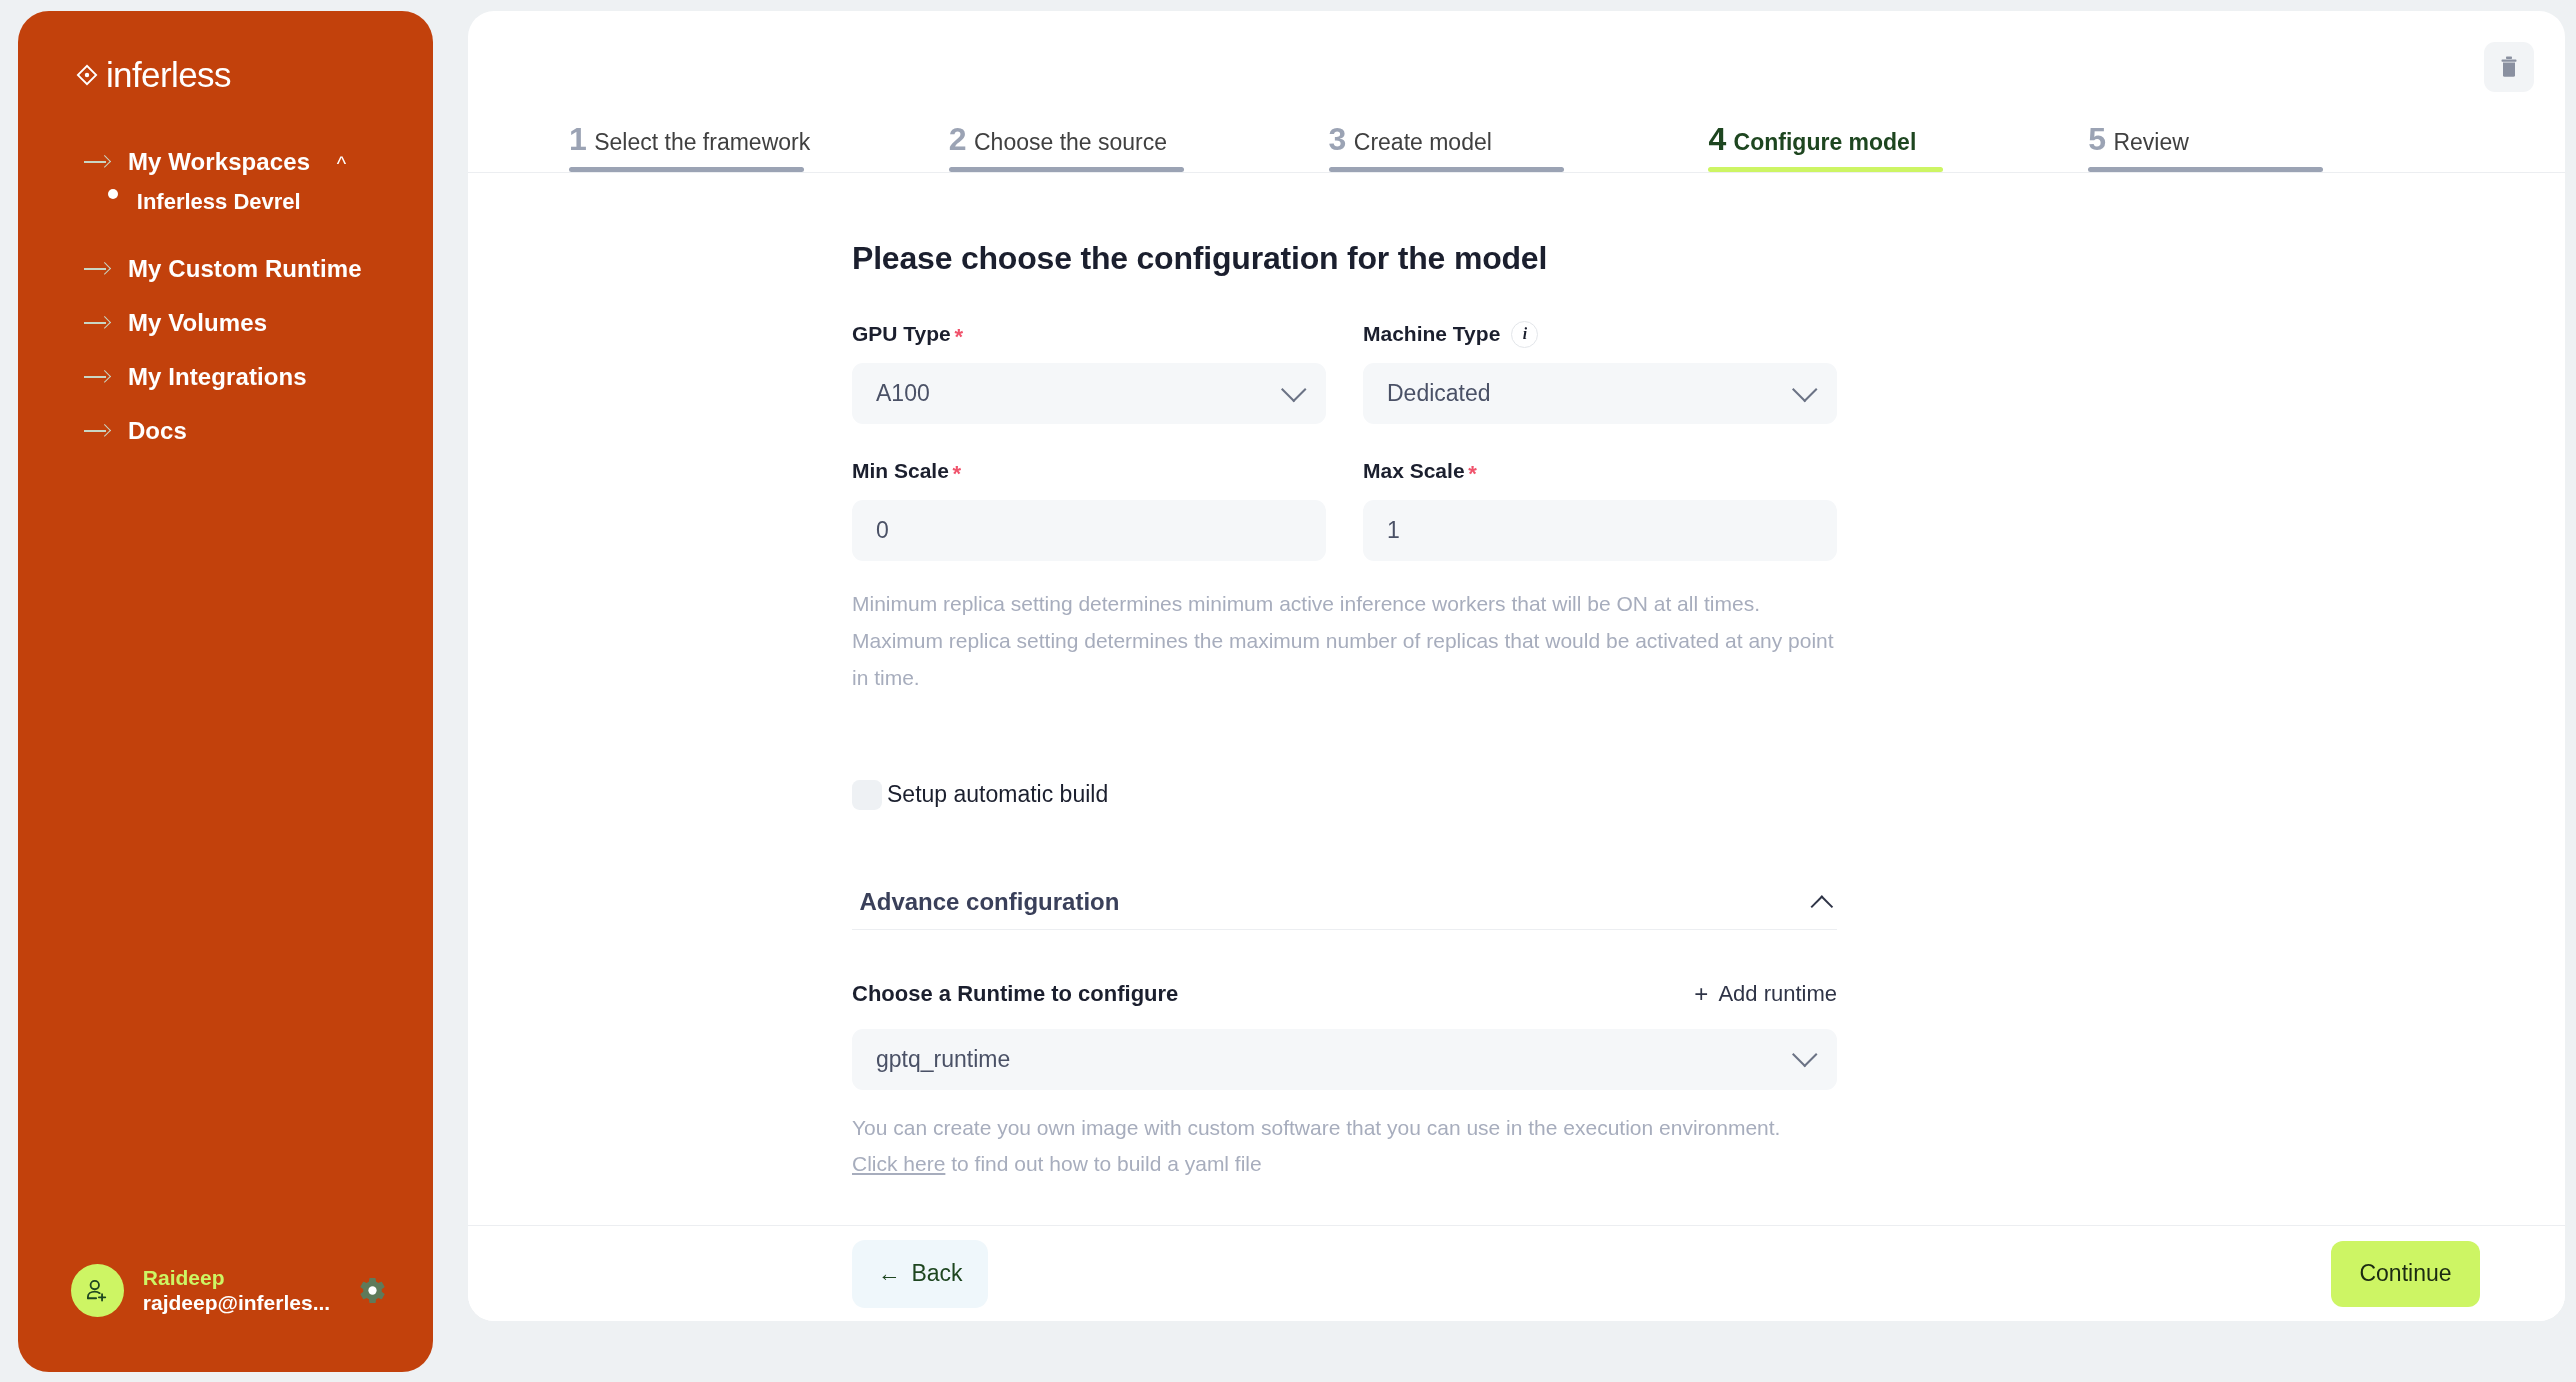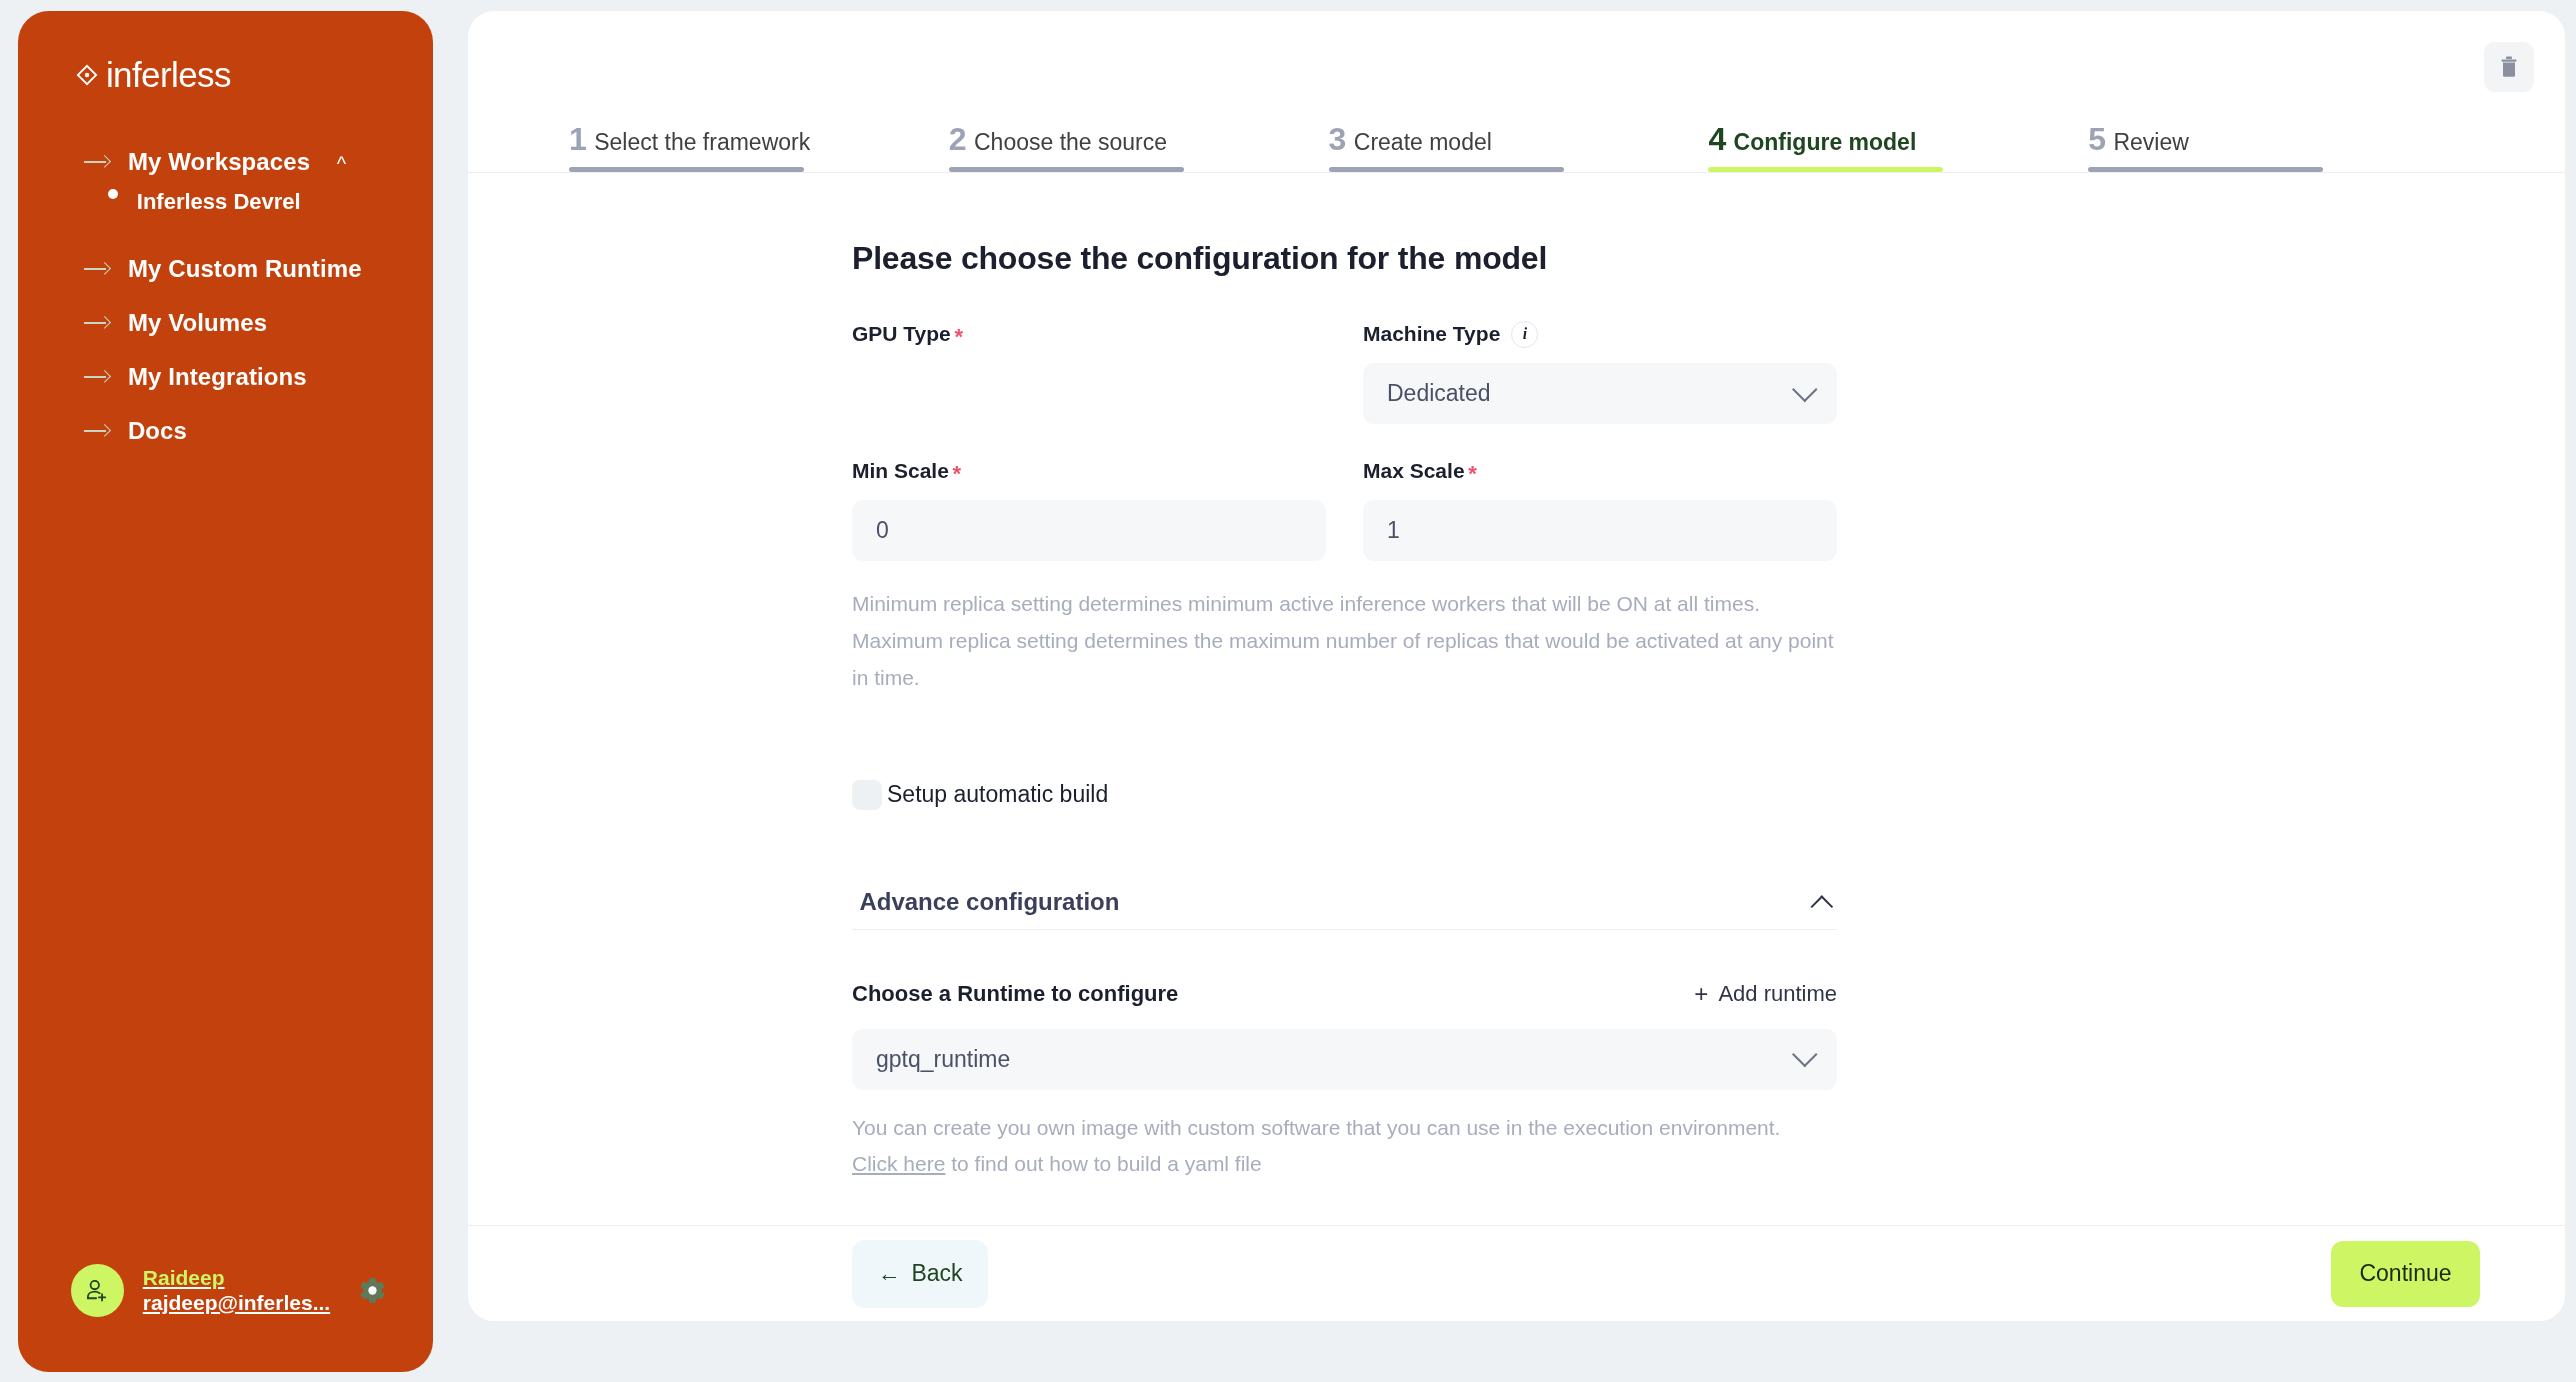--- a/index.html
+++ b/index.html
@@ -110,21 +110,20 @@
   }
 
   
   #sb-footer {
     position: absolute;
     left: 0; bottom: 55px;
     width: 100%;
     display: flex;
     align-items: center;
     padding: 0 42px 0 53px;
-    text-decoration: underline;
   }
   #avatar {
     width: 53px; height: 53px;
     border-radius: 50%;
     background: #cdf564;
     flex: 0 0 53px;
     display: flex; align-items: center; justify-content: center;
   }
   #user-block { margin-left: 18.4px; line-height: 1.18; }
   #user-name { font-size: 21px; font-weight: 700; color: #cdf564; }
@@ -514,20 +513,24 @@
 
       <div id="page-title">Please choose the configuration for the model</div>
 
       <div class="row-2">
 
         <div class="field">
           <div class="field-label">
             <span>GPU Type</span>
             <span class="req">*</span>
           </div>
+          <div class="select-box">
+            <span class="val">A100</span>
+            <span class="chev"></span>
+          </div>
         </div>
 
         <div class="field">
           <div class="field-label">
             <span>Machine Type</span>
             <span class="info-ic">i</span>
           </div>
           <div class="select-box">
             <span class="val">Dedicated</span>
             <span class="chev"></span>

